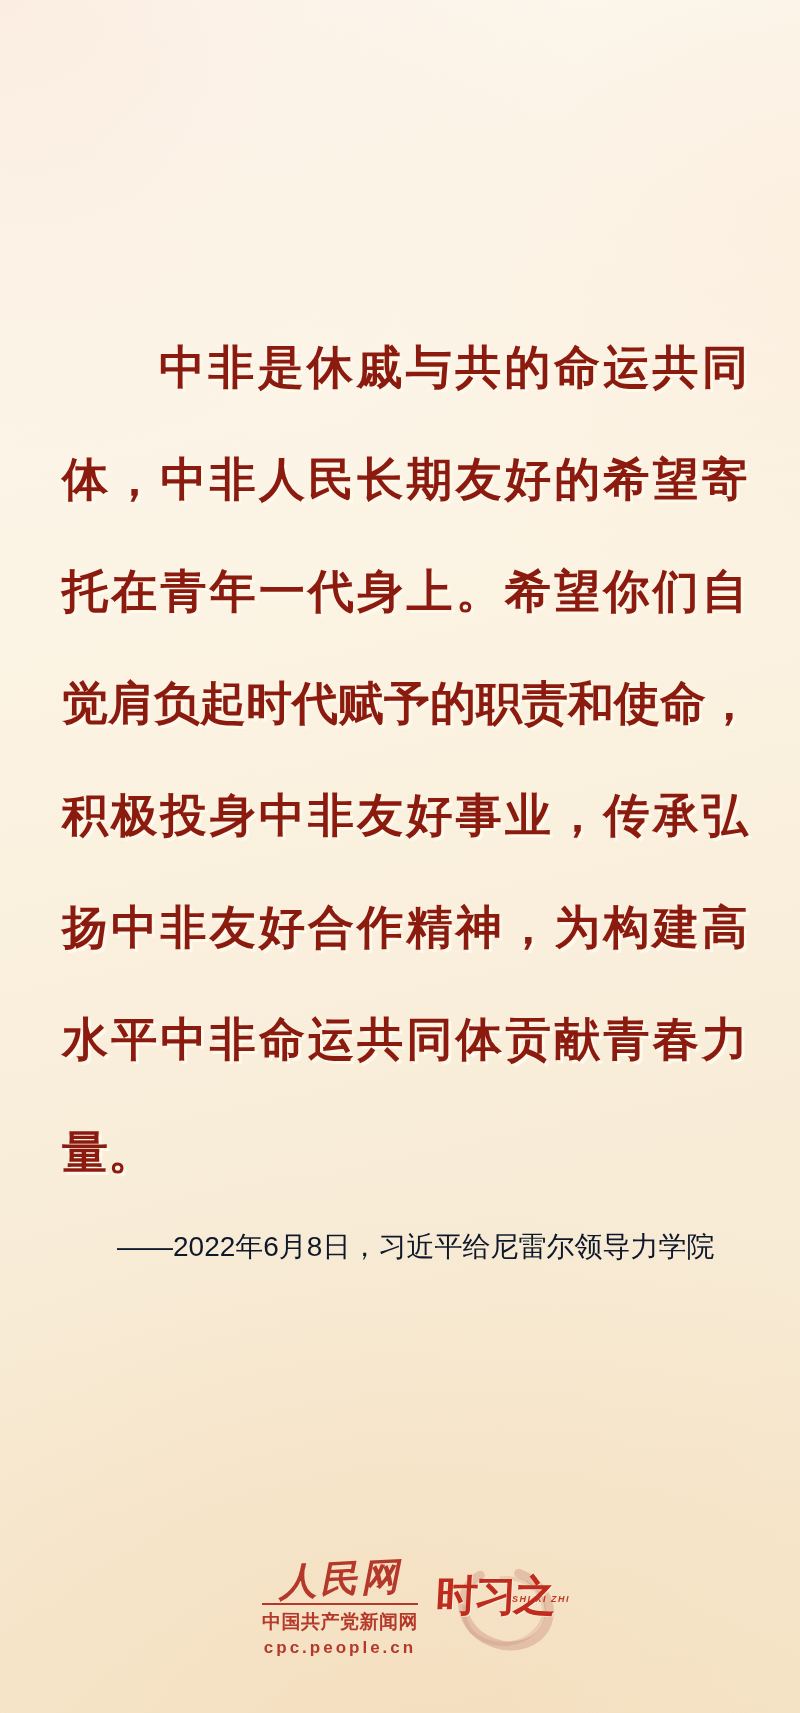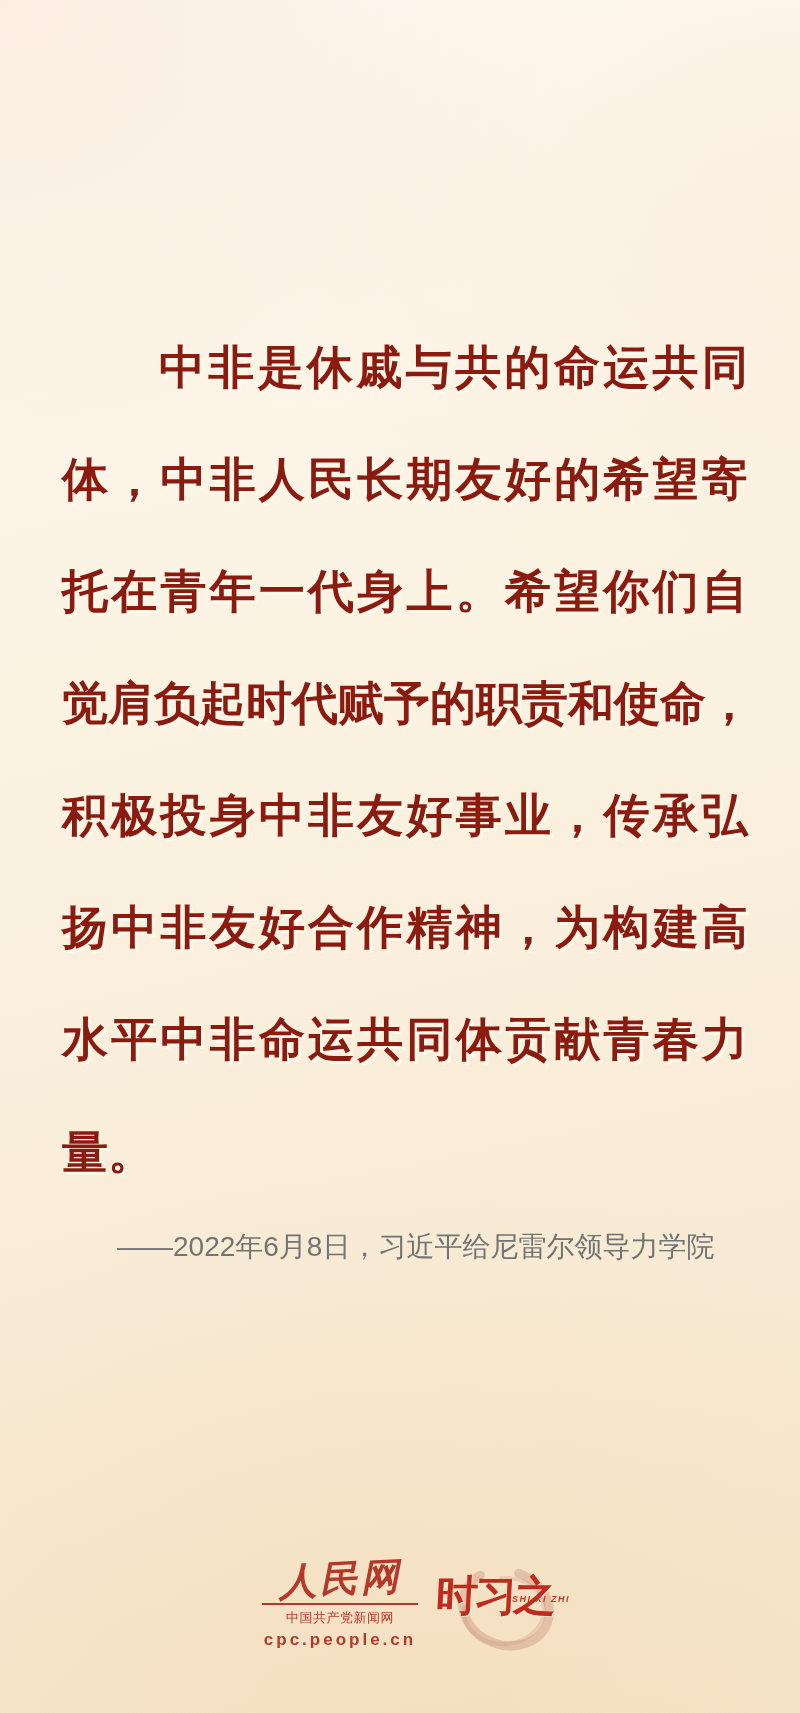--- a/index.html
+++ b/index.html
@@ -17,29 +17,29 @@
     position:absolute;left:62px;top:312px;width:686px;
     color:#8b1a0f;font-weight:700;font-size:46px;
     text-shadow:3px 3px 0 rgba(255,250,236,.9);
   }
   .qline{height:112px;display:flex;align-items:center;justify-content:space-between;white-space:nowrap;}
   .qline.indent{padding-left:97px;}
   .qline.last{display:block;line-height:112px;height:112px;}
   
   .attribution{
     position:absolute;left:67px;top:1224px;width:690px;
-    color:#737373;font-size:28px;line-height:45px;font-weight:400;
+    color:#0f172a;font-size:28px;line-height:45px;font-weight:400;
   }
   .aline{white-space:nowrap;}
   .aline.first{padding-left:50px;}
   
   .people-logo{position:absolute;left:260px;top:1558px;width:160px;text-align:center;color:#b5392b;}
   .pd-script{font-size:38px;line-height:42px;font-weight:700;font-style:italic;letter-spacing:3px;transform:rotate(-3deg);}
   .pd-rule{height:2px;background:#b5392b;margin:3px 2px 4px;}
-  .pd-site{font-size:13px;font-weight:400;letter-spacing:.5px;white-space:nowrap;}
+  .pd-site{font-size:19px;font-weight:700;letter-spacing:.5px;white-space:nowrap;}
   .pd-domain{font-size:17px;font-weight:700;letter-spacing:3px;margin-top:3px;white-space:nowrap;}
   .sxz-logo{position:absolute;left:432px;top:1558px;width:180px;height:110px;}
   .sxz-ring{position:absolute;left:24px;top:0;z-index:0;}
   .sxz-title{position:relative;z-index:1;left:4px;top:10px;font-size:42px;font-weight:700;
     color:#bf2b1c;letter-spacing:-3px;transform:skewX(-3deg);white-space:nowrap;
     text-shadow:1px 1px 0 rgba(255,248,238,.6);}
   .sxz-sub{position:absolute;z-index:1;left:80px;top:36px;font-size:9px;font-weight:700;font-style:italic;
     color:#c23a26;letter-spacing:1.5px;white-space:nowrap;}
 </style>
 </head>

